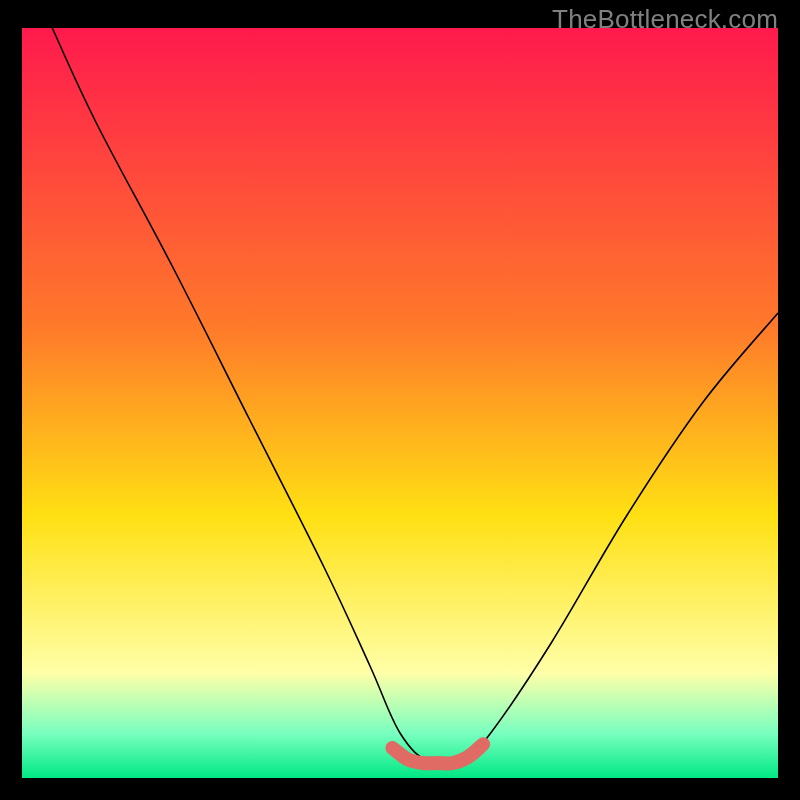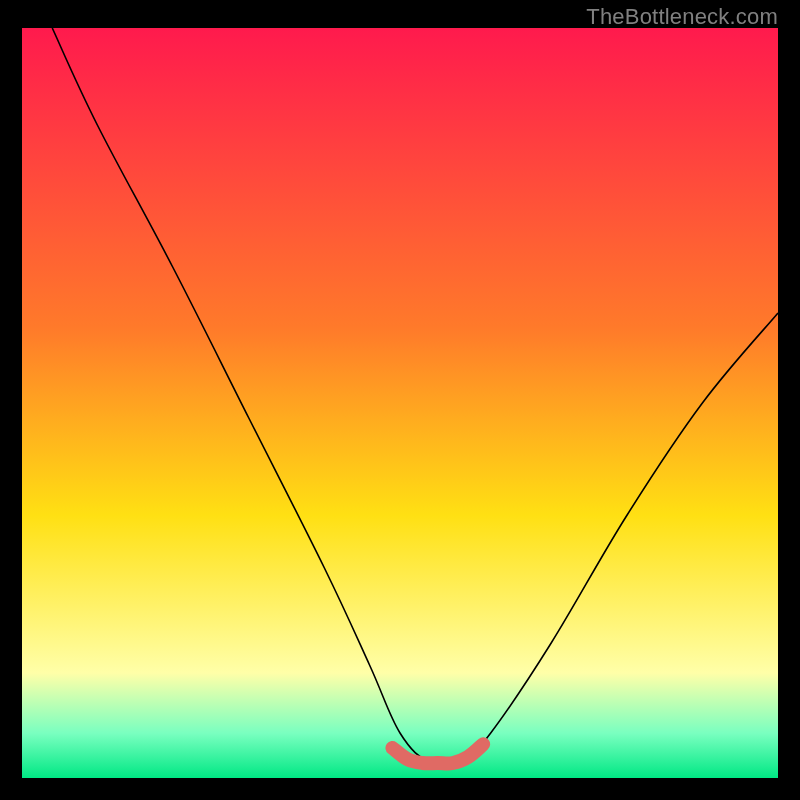--- a/index.html
+++ b/index.html
@@ -23,21 +23,21 @@
     left: 22px;
     top: 28px;
     width: 756px;
     height: 750px;
   }
   .watermark {
     position: absolute;
     top: 4px;
     right: 22px;
     color: #808080;
-    font-size: 22px;
+    font-size: 26px;
     letter-spacing: 0.2px;
     font-weight: 500;
     user-select: none;
   }
 </style>
 </head>
 <body>
 
 <div class="frame">
   <div class="watermark">TheBottleneck.com</div>

